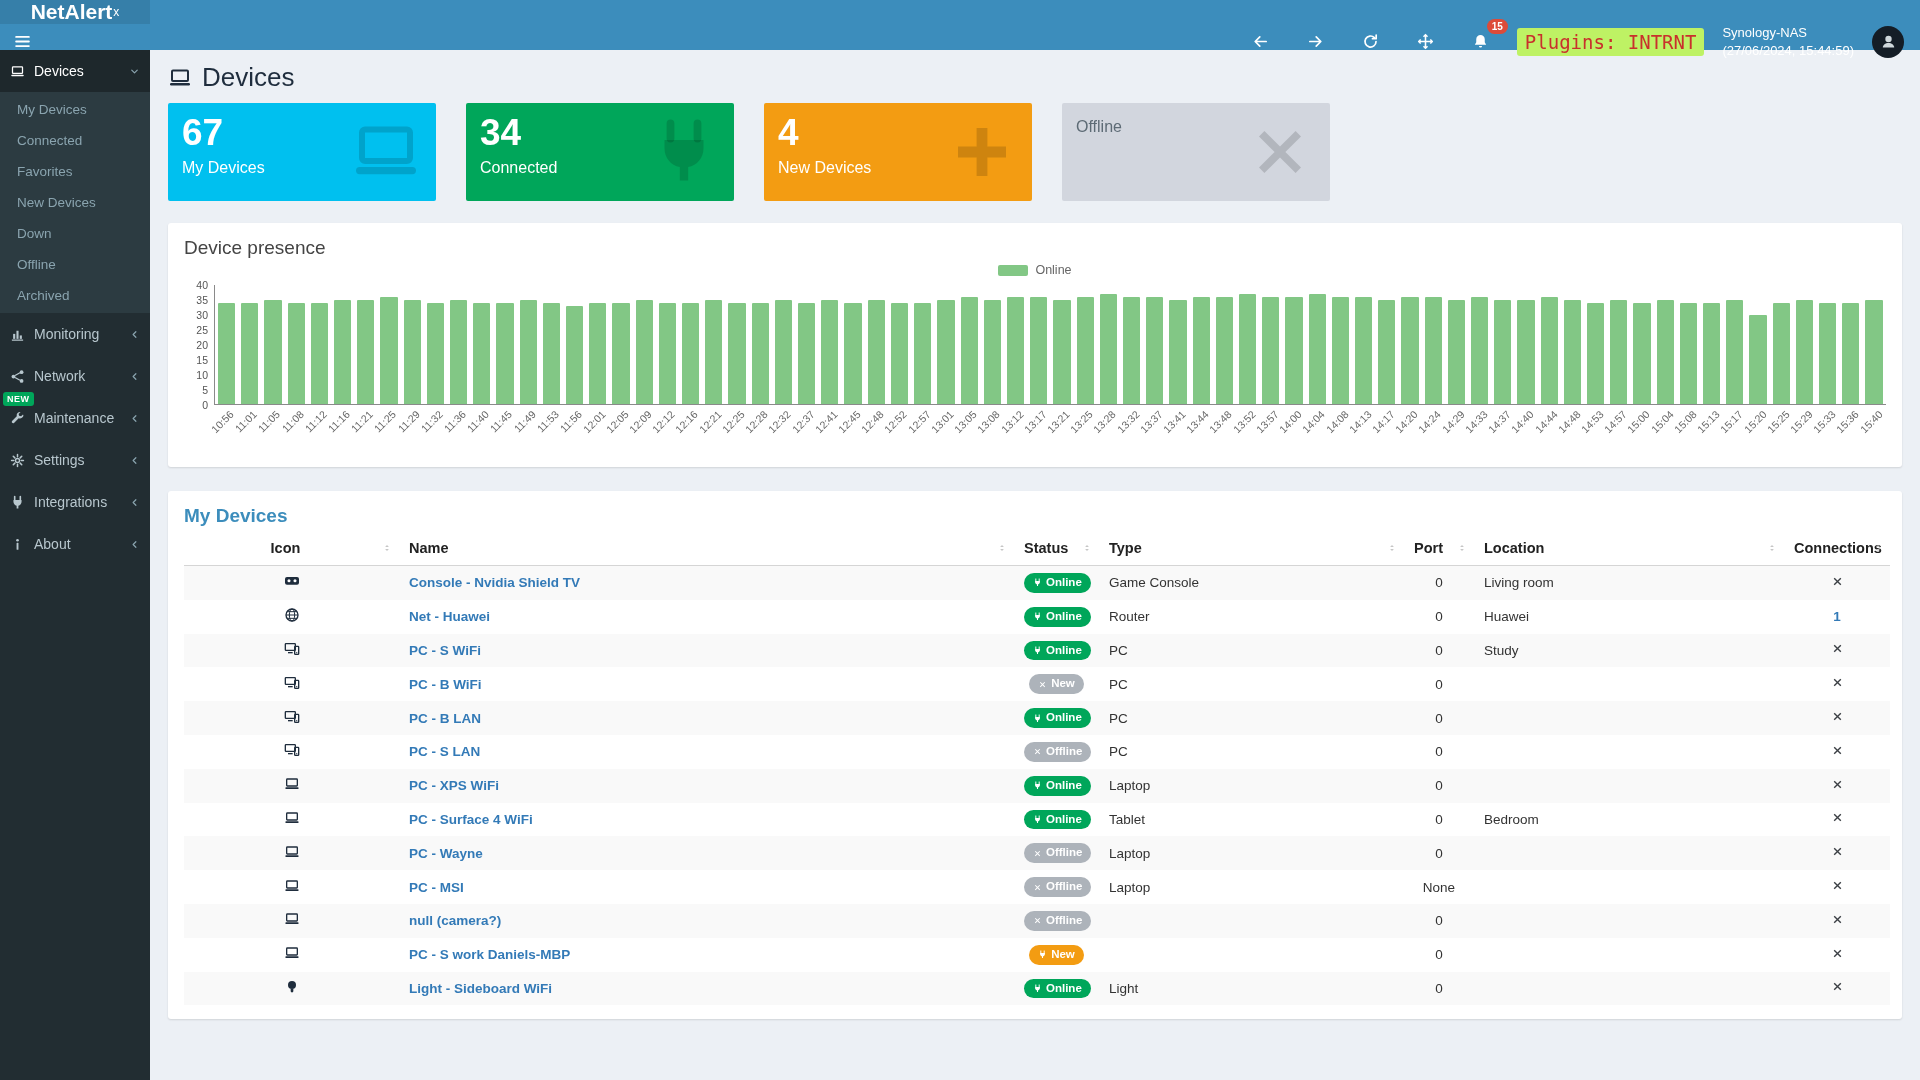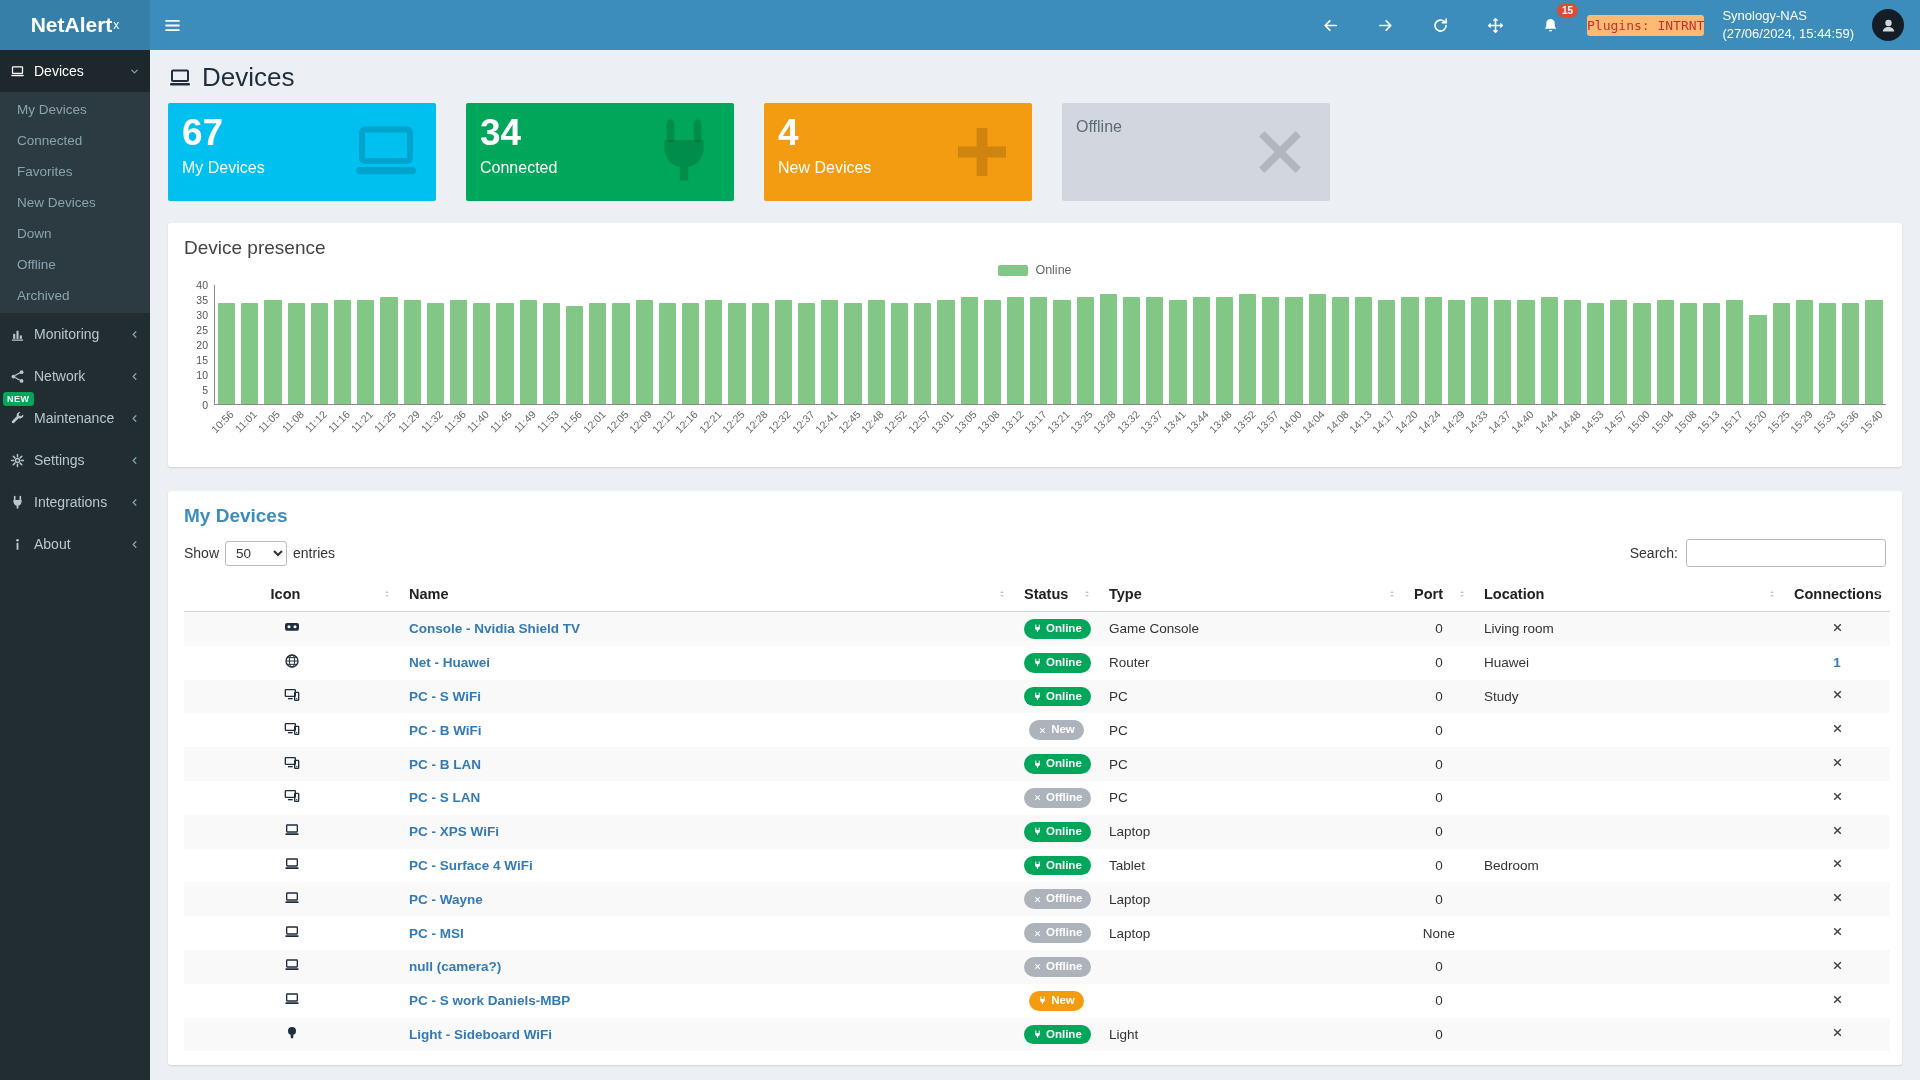--- a/index.html
+++ b/index.html
@@ -6,29 +6,29 @@
   html,body { margin:0; padding:0; }
   body {
     width:1920px; height:1080px; overflow:hidden;
     font-family:"Liberation Sans", sans-serif;
     background:#ecf0f5; color:#333;
   }
   ul { list-style:none; margin:0; padding:0; }
   .icon svg { width:1em; height:1em; display:block; }
 
   
-  .topbar { position:fixed; top:0; left:0; right:0; height:50px; background:#3c8dbc; display:flex; z-index:50; }
+  .topbar { position:fixed; top:0; left:0; right:0; height:50px; background:#3c8dbc; display:flex; z-index:50;flex-direction:column; }
   .logo { width:150px; height:50px; background:#367fa9; color:#fff; display:flex; align-items:center; justify-content:center; font-size:21px; font-weight:700; cursor:pointer; }
   .logo sup { font-size:12px; font-weight:400; margin-left:1px; }
   .topnav { flex:1; display:flex; align-items:center; padding:0 16px 0 4px; }
   .nav-btn { background:none; border:none; color:#fff; cursor:pointer; padding:6px 10px; font-size:17px; }
   .topnav-right { margin-left:auto; display:flex; align-items:center; gap:18px; }
   .bell-wrap { position:relative; }
   .count-badge { position:absolute; top:-8px; right:-9px; background:#dd4b39; color:#fff; font-size:10px; font-weight:700; padding:1px 5px; border-radius:8px; line-height:1.3; }
-  .plugins-label { background:#fdba74; color:#c9302c; font-family:"DejaVu Sans Mono", monospace; font-size:13px; padding:3px 0; border-radius:3px; cursor:pointer; white-space:nowrap; }
+  .plugins-label { background:#bef264; color:#c9302c; font-family:"DejaVu Sans Mono", monospace; font-size:19px; padding:3px 8px; border-radius:3px; cursor:pointer; white-space:nowrap; }
   .host-info { color:#fff; font-size:13px; line-height:1.35; }
   .avatar { width:32px; height:32px; border-radius:50%; background:#141d26; color:#cfd8dc; display:flex; align-items:center; justify-content:center; font-size:17px; cursor:pointer; }
 
   
   .sidebar { position:fixed; top:50px; left:0; bottom:0; width:150px; background:#222d32; z-index:40; }
   .side-item { display:flex; align-items:center; gap:9px; padding:13px 10px; color:#b8c7ce; font-size:14px; cursor:pointer; position:relative; }
   .side-item .icon { font-size:15px; }
   .side-item .lbl { flex:1; white-space:nowrap; }
   .side-item .chev { font-size:11px; color:#8aa4af; }
   .side-item.active { background:#1e282c; color:#fff; }
@@ -629,29 +629,20 @@
           <span>15:36</span>
         </div>
         <div class="xl">
           <span>15:40</span>
         </div>
       </div>
   </section>
 
   <section class="box">
     <h2 class="box-title link">My Devices</h2>
-    <div class="table-controls">
-      <span>Show</span>
-      <select><option>50</option></select>
-      <span>entries</span>
-      <div class="search-wrap">
-        <span>Search:</span>
-        <input type="text" style="">
-      </div>
-    </div>
     <table class="devices">
       <colgroup>
           <col style="width:215px">
           <col style="width:615px">
           <col style="width:85px">
           <col style="width:305px">
           <col style="width:70px">
           <col style="width:310px">
           <col style="width:106px">
         </colgroup>

